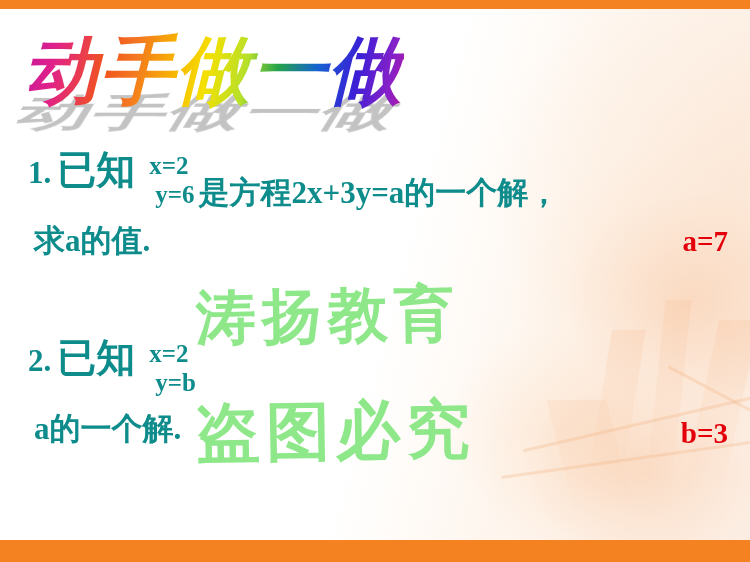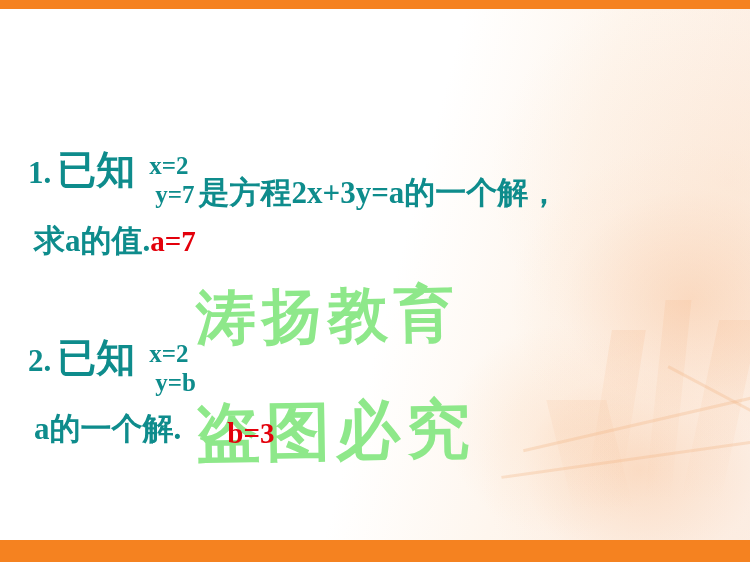--- a/index.html
+++ b/index.html
@@ -186,20 +186,21 @@
     position: relative;
     top: 20px;
   }
 
   .prob-line2 {
     display: flex;
     align-items: baseline;
     white-space: nowrap;
     margin-top: 10px;
     margin-left: 6px;
+    justify-content: space-between;
   }
   .ask {
     font-weight: 700;
     font-size: 31px;
   }
   .answer {
     color: #E3000B;
     font-weight: 700;
     font-size: 29px;
     position: relative;
@@ -217,33 +218,37 @@
   <div class="bg-streak s2"></div>
   <div class="bg-streak s3"></div>
   <div class="bg-streak s4"></div>
   <div class="bg-diag"></div>
   <div class="bg-diag d2"></div>
   <div class="bg-diag d3"></div>
 
   <div class="rule top"></div>
   <div class="rule bottom"></div>
 
+  <div class="title-wrap">
+    <div class="title-shadow">动手做一做</div>
+    <div class="title-main">动手做一做</div>
+  </div>
 
   <div class="watermark wm1">涛扬教育</div>
   <div class="watermark wm2">盗图必究</div>
 
   <div class="body-block">
 
     <div class="problem p1">
       <div class="prob-line">
         <span class="q-num">1.</span>
         <span class="lead">已知</span>
         <span class="system">
           <span class="row top">x=2</span>
-          <span class="row bot">y=7</span>
+          <span class="row bot">y=6</span>
         </span>
         <span class="tail">是方程2x+3y=a的一个解，</span>
       </div>
       <div class="prob-line2">
         <span class="ask">求a的值.</span>
         <span class="answer">a=7</span>
       </div>
     </div>
 
     <div class="problem p2">

